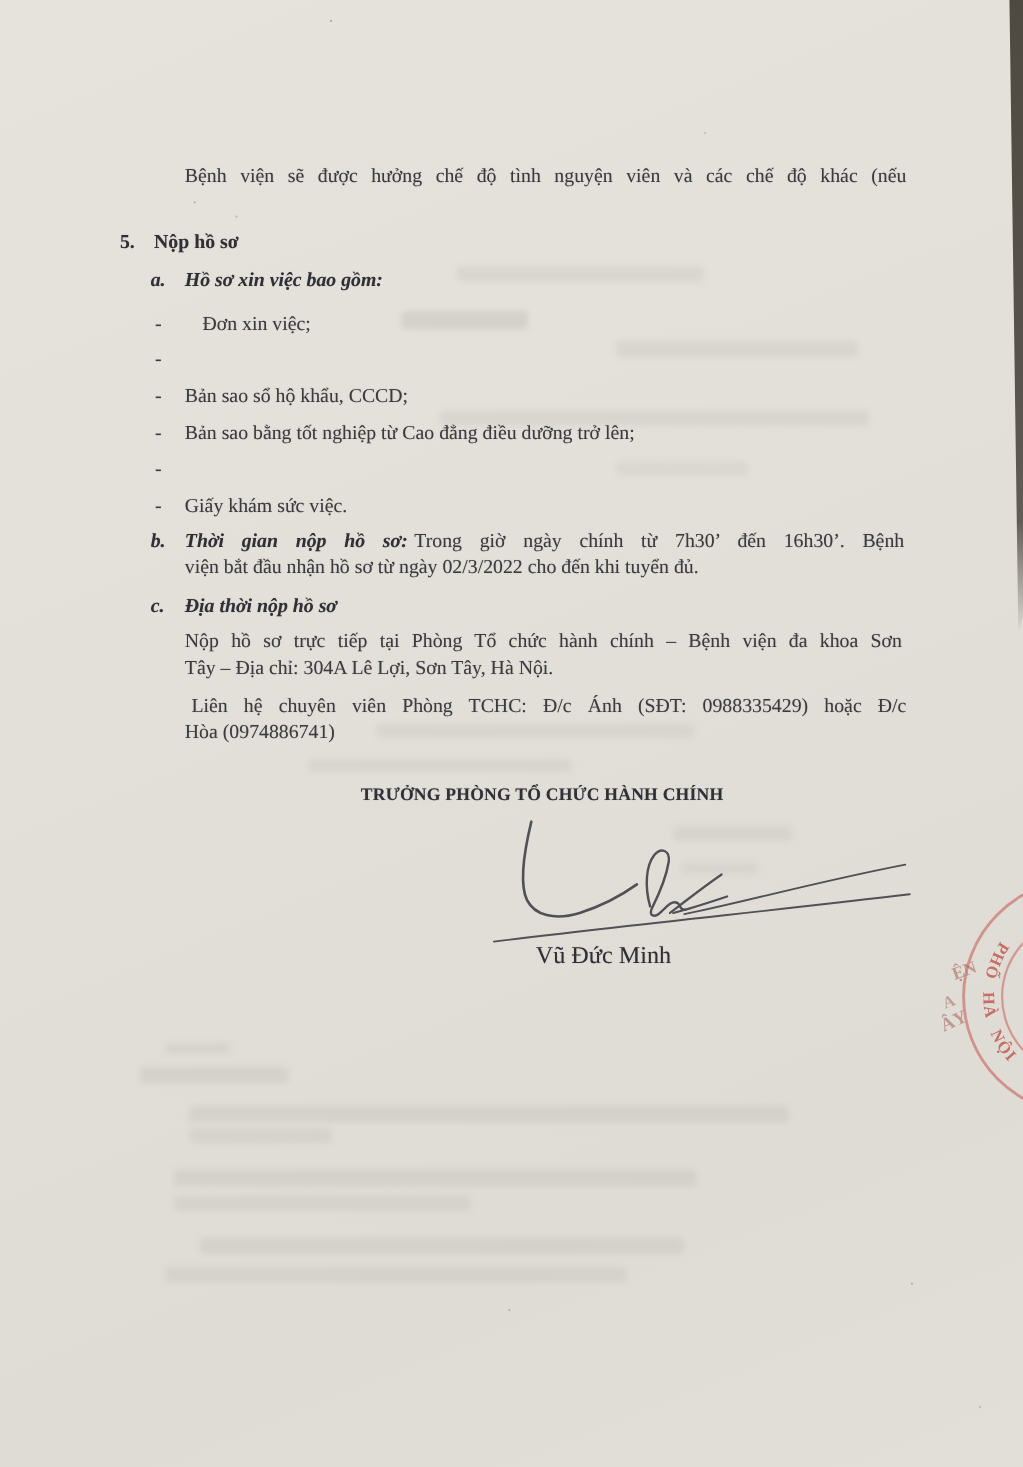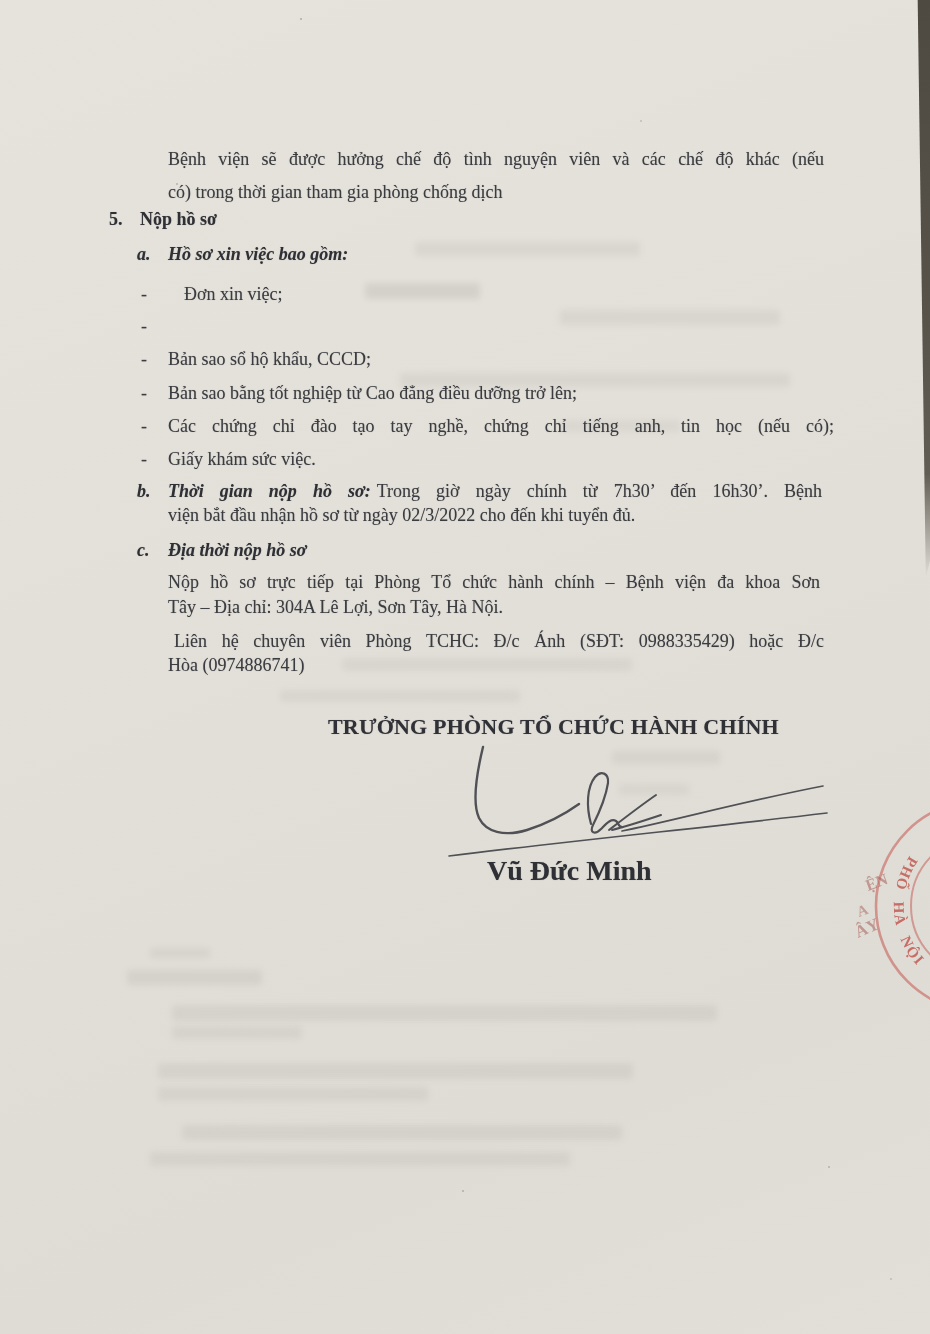--- a/index.html
+++ b/index.html
@@ -21,29 +21,29 @@
   }
   .fill{
     white-space:normal;
     text-align:justify;
     text-align-last:justify;
   }
   .bold{font-weight:bold;color:#2f3035;}
   .bi{font-weight:bold;font-style:italic;color:#2f3035;}
   .sig-title{
     position:absolute;
-    font-size:22px;font-weight:bold;
+    font-size:16px;font-weight:bold;
     letter-spacing:.2px;color:#303136;
     text-shadow:0 0 1px rgba(48,49,54,.35);
     white-space:nowrap;
     font-family:Liberation Serif, serif;
   }
   .signer-name{
     position:absolute;
-    font-size:28px;font-weight:bold;color:#2f3035;
+    font-size:22px;font-weight:normal;color:#2f3035;
     text-shadow:0 0 1px rgba(48,49,54,.35);
     white-space:nowrap;
   }
   .ghost{
     position:absolute;
     background:#8d8a81;
     filter:blur(3px);
     border-radius:3px;
   }
   .edge-band{
@@ -82,41 +82,39 @@
   <div class="ghost" style="left:150px;top:948px;width:60px;height:10px;opacity:.12"></div>
   <div class="ghost" style="left:127px;top:970px;width:135px;height:15px;opacity:.14"></div>
   <div class="ghost" style="left:172px;top:1005px;width:545px;height:16px;opacity:.13"></div>
   <div class="ghost" style="left:172px;top:1026px;width:130px;height:13px;opacity:.12"></div>
   <div class="ghost" style="left:158px;top:1063px;width:475px;height:16px;opacity:.13"></div>
   <div class="ghost" style="left:158px;top:1087px;width:270px;height:14px;opacity:.12"></div>
   <div class="ghost" style="left:182px;top:1125px;width:440px;height:15px;opacity:.13"></div>
   <div class="ghost" style="left:150px;top:1152px;width:420px;height:14px;opacity:.12"></div>
 
   <div class="ln fill" style="left:168px;top:146px;width:656px">Bệnh viện sẽ được hưởng chế độ tình nguyện viên và các chế độ khác (nếu</div>
-  <div class="ln" style="left:168px;top:179px">có) trong thời gian tham gia phòng chống dịch</div>
 
   <div class="ln bold" style="left:109px;top:206px">5.</div>
   <div class="ln bold" style="left:140px;top:206px">Nộp hồ sơ</div>
 
   <div class="ln bi" style="left:137px;top:241px">a.</div>
   <div class="ln bi" style="left:168px;top:241px">Hồ sơ xin việc bao gồm:</div>
 
   <div class="ln" style="left:141px;top:281px">-</div>
   <div class="ln" style="left:184px;top:281px">Đơn xin việc;</div>
 
   <div class="ln" style="left:141px;top:313px">-</div>
 
   <div class="ln" style="left:141px;top:346px">-</div>
   <div class="ln" style="left:168px;top:346px">Bản sao sổ hộ khẩu, CCCD;</div>
 
   <div class="ln" style="left:141px;top:380px">-</div>
   <div class="ln" style="left:168px;top:380px">Bản sao bằng tốt nghiệp từ Cao đẳng điều dưỡng trở lên;</div>
 
   <div class="ln" style="left:141px;top:413px">-</div>
-  <div class="ln fill" style="left:168px;top:413px;width:666px">Các chứng chỉ đào tạo tay nghề, chứng chỉ tiếng anh, tin học (nếu có);</div>
 
   <div class="ln" style="left:141px;top:446px">-</div>
   <div class="ln" style="left:168px;top:446px">Giấy khám sức việc.</div>
 
   <div class="ln bi" style="left:137px;top:478px">b.</div>
   <div class="ln fill" style="left:168px;top:478px;width:654px"><span class="bi">Thời gian nộp hồ sơ:</span><span class="gap"></span><span>Trong giờ ngày chính từ 7h30’ đến 16h30’. Bệnh</span></div>
   <div class="ln" style="left:168px;top:502px">viện bắt đầu nhận hồ sơ từ ngày 02/3/2022 cho đến khi tuyển đủ.</div>
 
   <div class="ln bi" style="left:137px;top:537px">c.</div>
   <div class="ln bi" style="left:168px;top:537px">Địa thời nộp hồ sơ</div>

